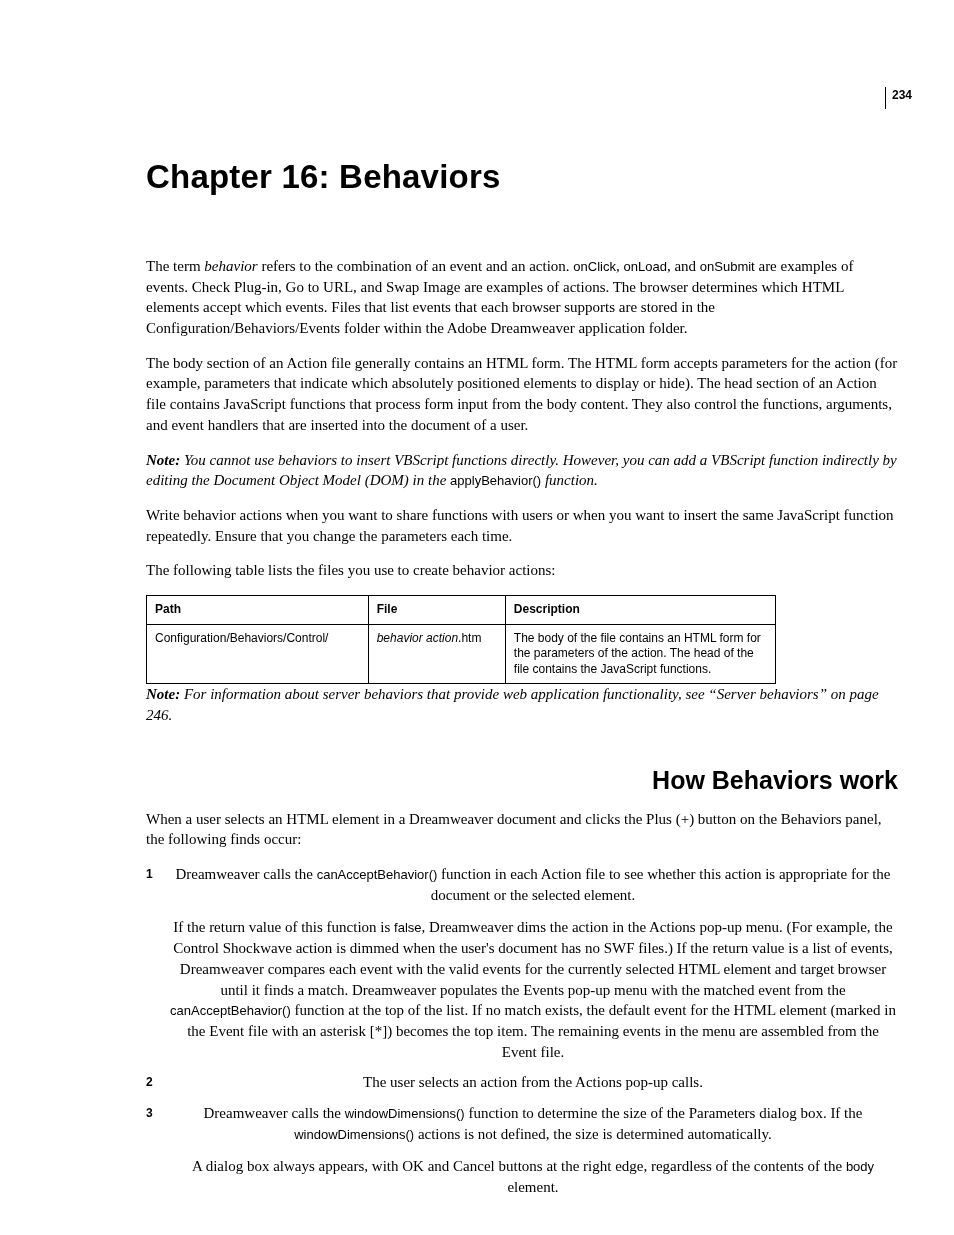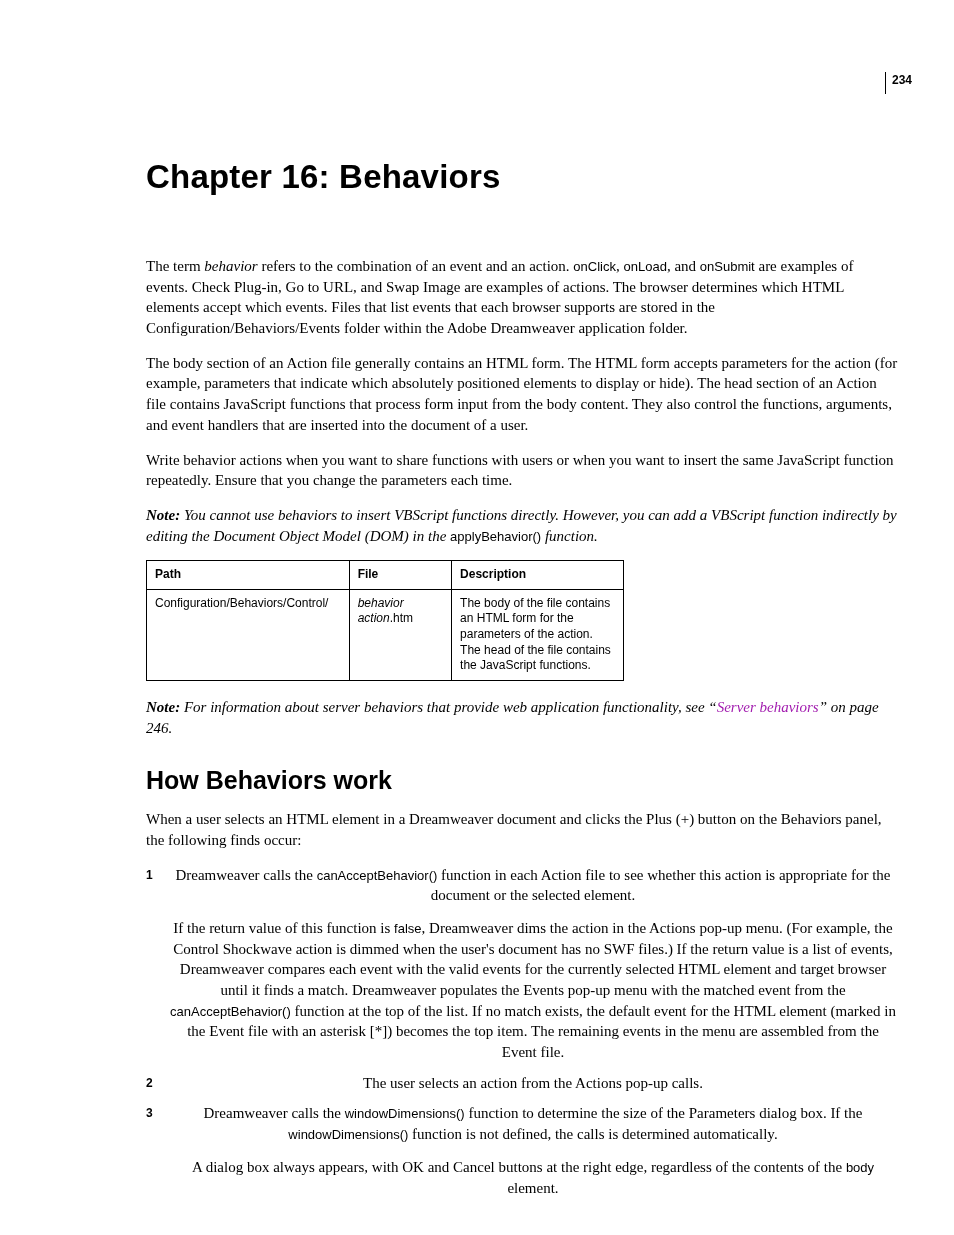--- a/index.html
+++ b/index.html
@@ -9,21 +9,21 @@
     font-family: "Minion Pro", Georgia, "Times New Roman", serif;
     color: #000;
     width: 954px;
   }
   .page {
     padding: 88px 56px 60px 146px;
     position: relative;
   }
   .pagenum-wrap {
     position: absolute;
-    top: 72px;
+    top: 87px;
     right: 42px;
     border-left: 1px solid #000;
     padding-left: 6px;
     height: 22px;
     display: flex;
     align-items: flex-start;
   }
   .pagenum {
     font-family: "Myriad Pro", "Helvetica Neue", Arial, sans-serif;
     font-weight: 700;
@@ -44,42 +44,43 @@
     margin: 0 0 14px 0;
   }
   .term-italic { font-style: italic; }
   code, .mono {
     font-family: Liberation Sans, sans-serif;
     font-size: 13px;
   }
   .note-lead { font-style: italic; font-weight: 700; }
   table.files {
     border-collapse: collapse;
-    margin: 4px 0 16px 0;
+    margin: 4px 0 0 0;
     font-family: "Myriad Pro", "Helvetica Neue", Arial, sans-serif;
-    width: 478px;
+    width: 630px;
   }
   table.files th, table.files td {
     border: 1px solid #000;
     text-align: left;
     vertical-align: top;
     font-size: 12px;
     padding: 6px 8px;
     line-height: 1.3;
   }
   table.files th { font-weight: 700; }
   .col-path { width: 198px; }
   .col-file { width: 116px; }
   .col-desc { width: 245px; }
-  a.link { color: #a21caf; text-decoration: none; font-style: italic; }
+  a.link { color: #000000; text-decoration: none; font-style: italic; }
   h2.section {
     font-family: "Myriad Pro", "Helvetica Neue", Arial, sans-serif;
     font-weight: 700;
     font-size: 25px;
-    margin: 28px 0 14px 0;
+    margin: 40px 0 14px 0;
+    text-align: right;
   }
   ol.steps {
     list-style: none;
     padding: 0;
     margin: 0;
     counter-reset: step;
   }
   ol.steps > li {
     counter-increment: step;
     position: relative;
@@ -111,26 +112,27 @@
   </div>
 
   <h1 class="chapter">Chapter 16: Behaviors</h1>
 
   <p>
     <span>The term </span><span class="term-italic">behavior</span><span> refers to the combination of an event and an action. </span><code>onClick</code><span>, </span><code>onLoad</code><span>, and </span><code>onSubmit</code><span> are examples of events. Check Plug-in, Go to URL, and Swap Image are examples of actions. The browser determines which HTML elements accept which events. Files that list events that each browser supports are stored in the Configuration/Behaviors/Events folder within the Adobe Dreamweaver application folder.</span>
   </p>
 
   <p>The body section of an Action file generally contains an HTML form. The HTML form accepts parameters for the action (for example, parameters that indicate which absolutely positioned elements to display or hide). The head section of an Action file contains JavaScript functions that process form input from the body content. They also control the functions, arguments, and event handlers that are inserted into the document of a user.</p>
 
-  <p>Write behavior actions when you want to share functions with users or when you want to insert the same JavaScript function repeatedly. Ensure that you change the parameters each time.</p>
-
   <p style="font-style:italic;">
     <span class="note-lead">Note: </span><span>You cannot use behaviors to insert VBScript functions directly. However, you can add a VBScript function indirectly by editing the Document Object Model (DOM) in the </span><span class="mono" style="font-style:normal;">applyBehavior()</span><span> function.</span>
   </p>
 
+  <p>Write behavior actions when you want to share functions with users or when you want to insert the same JavaScript function repeatedly. Ensure that you change the parameters each time.</p>
+
+  <p>The following table lists the files you use to create behavior actions:</p>
 
   <table class="files">
     <thead>
       <tr>
         <th class="col-path">Path</th>
         <th class="col-file">File</th>
         <th class="col-desc">Description</th>
       </tr>
     </thead>
     <tbody>
@@ -157,21 +159,21 @@
       </p>
       <p>
         <span>If the return value of this function is </span><code>false</code><span>, Dreamweaver dims the action in the Actions pop-up menu. (For example, the Control Shockwave action is dimmed when the user's document has no SWF files.) If the return value is a list of events, Dreamweaver compares each event with the valid events for the currently selected HTML element and target browser until it finds a match. Dreamweaver populates the Events pop-up menu with the matched event from the </span><code>canAcceptBehavior()</code><span> function at the top of the list. If no match exists, the default event for the HTML element (marked in the Event file with an asterisk [*]) becomes the top item. The remaining events in the menu are assembled from the Event file.</span>
       </p>
     </li>
     <li>
       <p>The user selects an action from the Actions pop-up calls.</p>
     </li>
     <li>
       <p>
-        <span>Dreamweaver calls the </span><code>windowDimensions()</code><span> function to determine the size of the Parameters dialog box. If the </span><code>windowDimensions()</code><span> function is not defined, the calls is determined automatically.</span>
+        <span>Dreamweaver calls the </span><code>windowDimensions()</code><span> function to determine the size of the Parameters dialog box. If the </span><code>windowDimensions()</code><span> actions is not defined, the size is determined automatically.</span>
       </p>
       <p>
         <span>A dialog box always appears, with OK and Cancel buttons at the right edge, regardless of the contents of the </span><code>body</code><span> element.</span>
       </p>
     </li>
   </ol>
 
 </div>
 
 </body></html>

